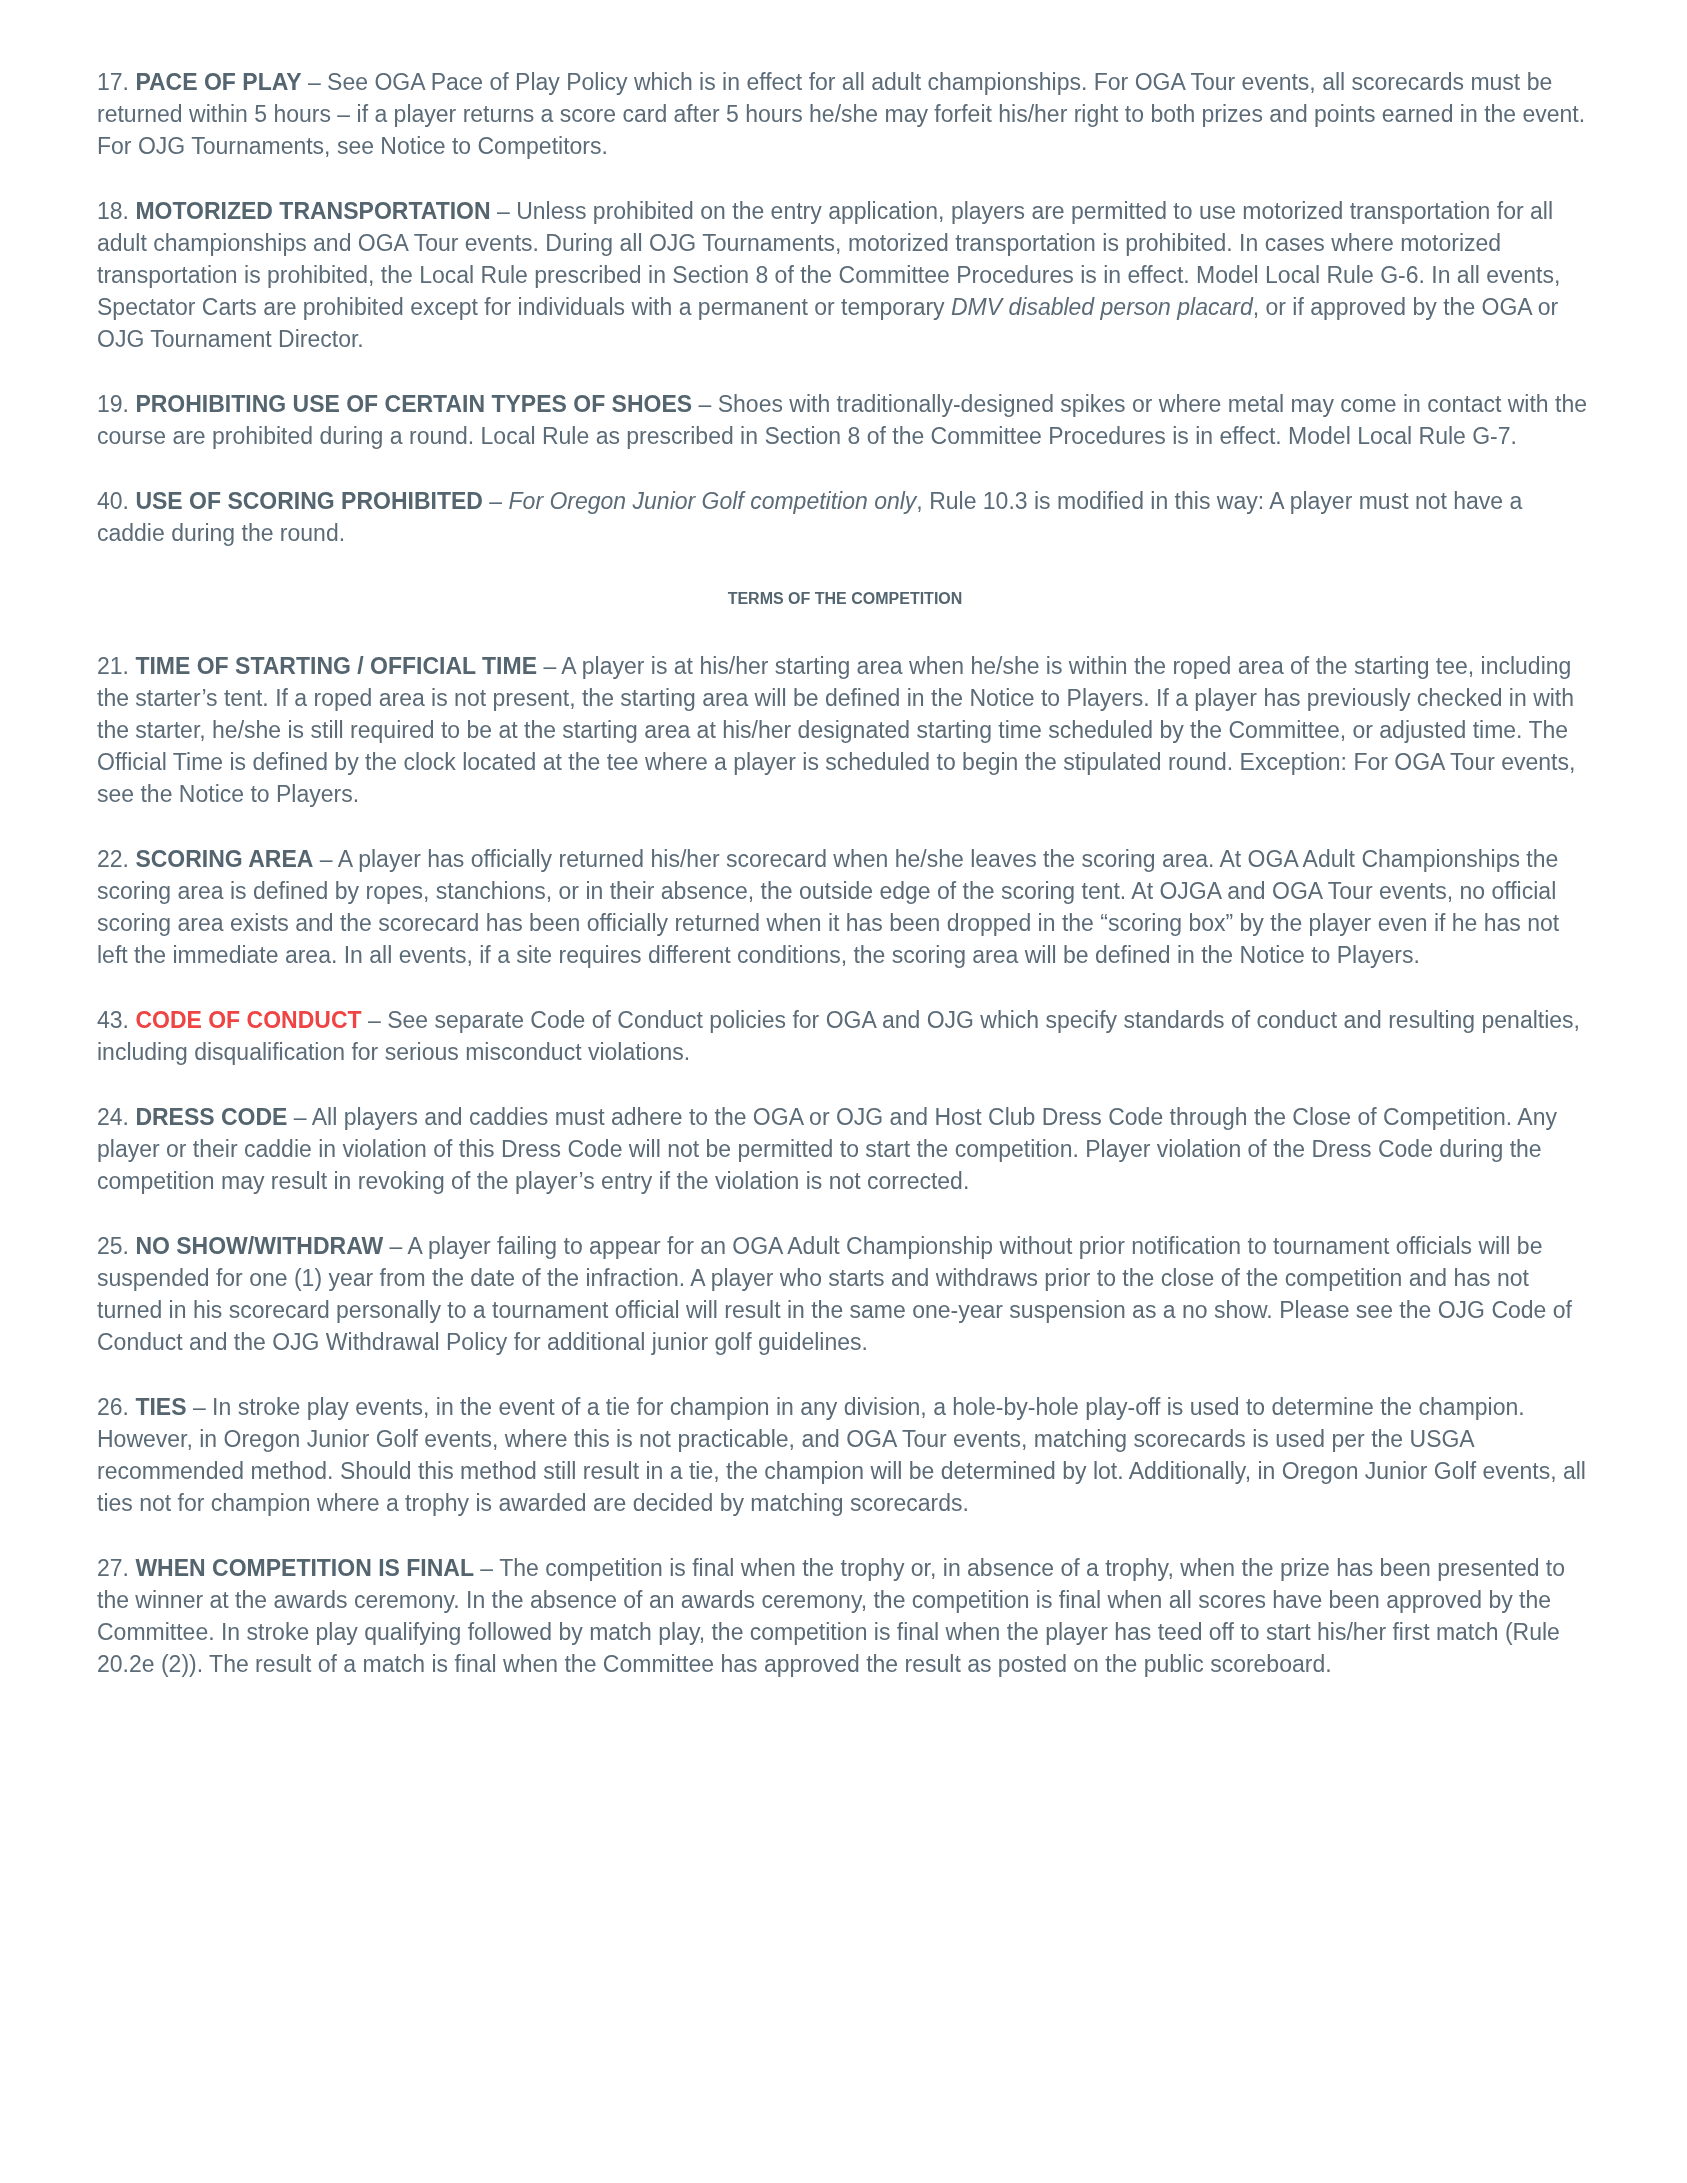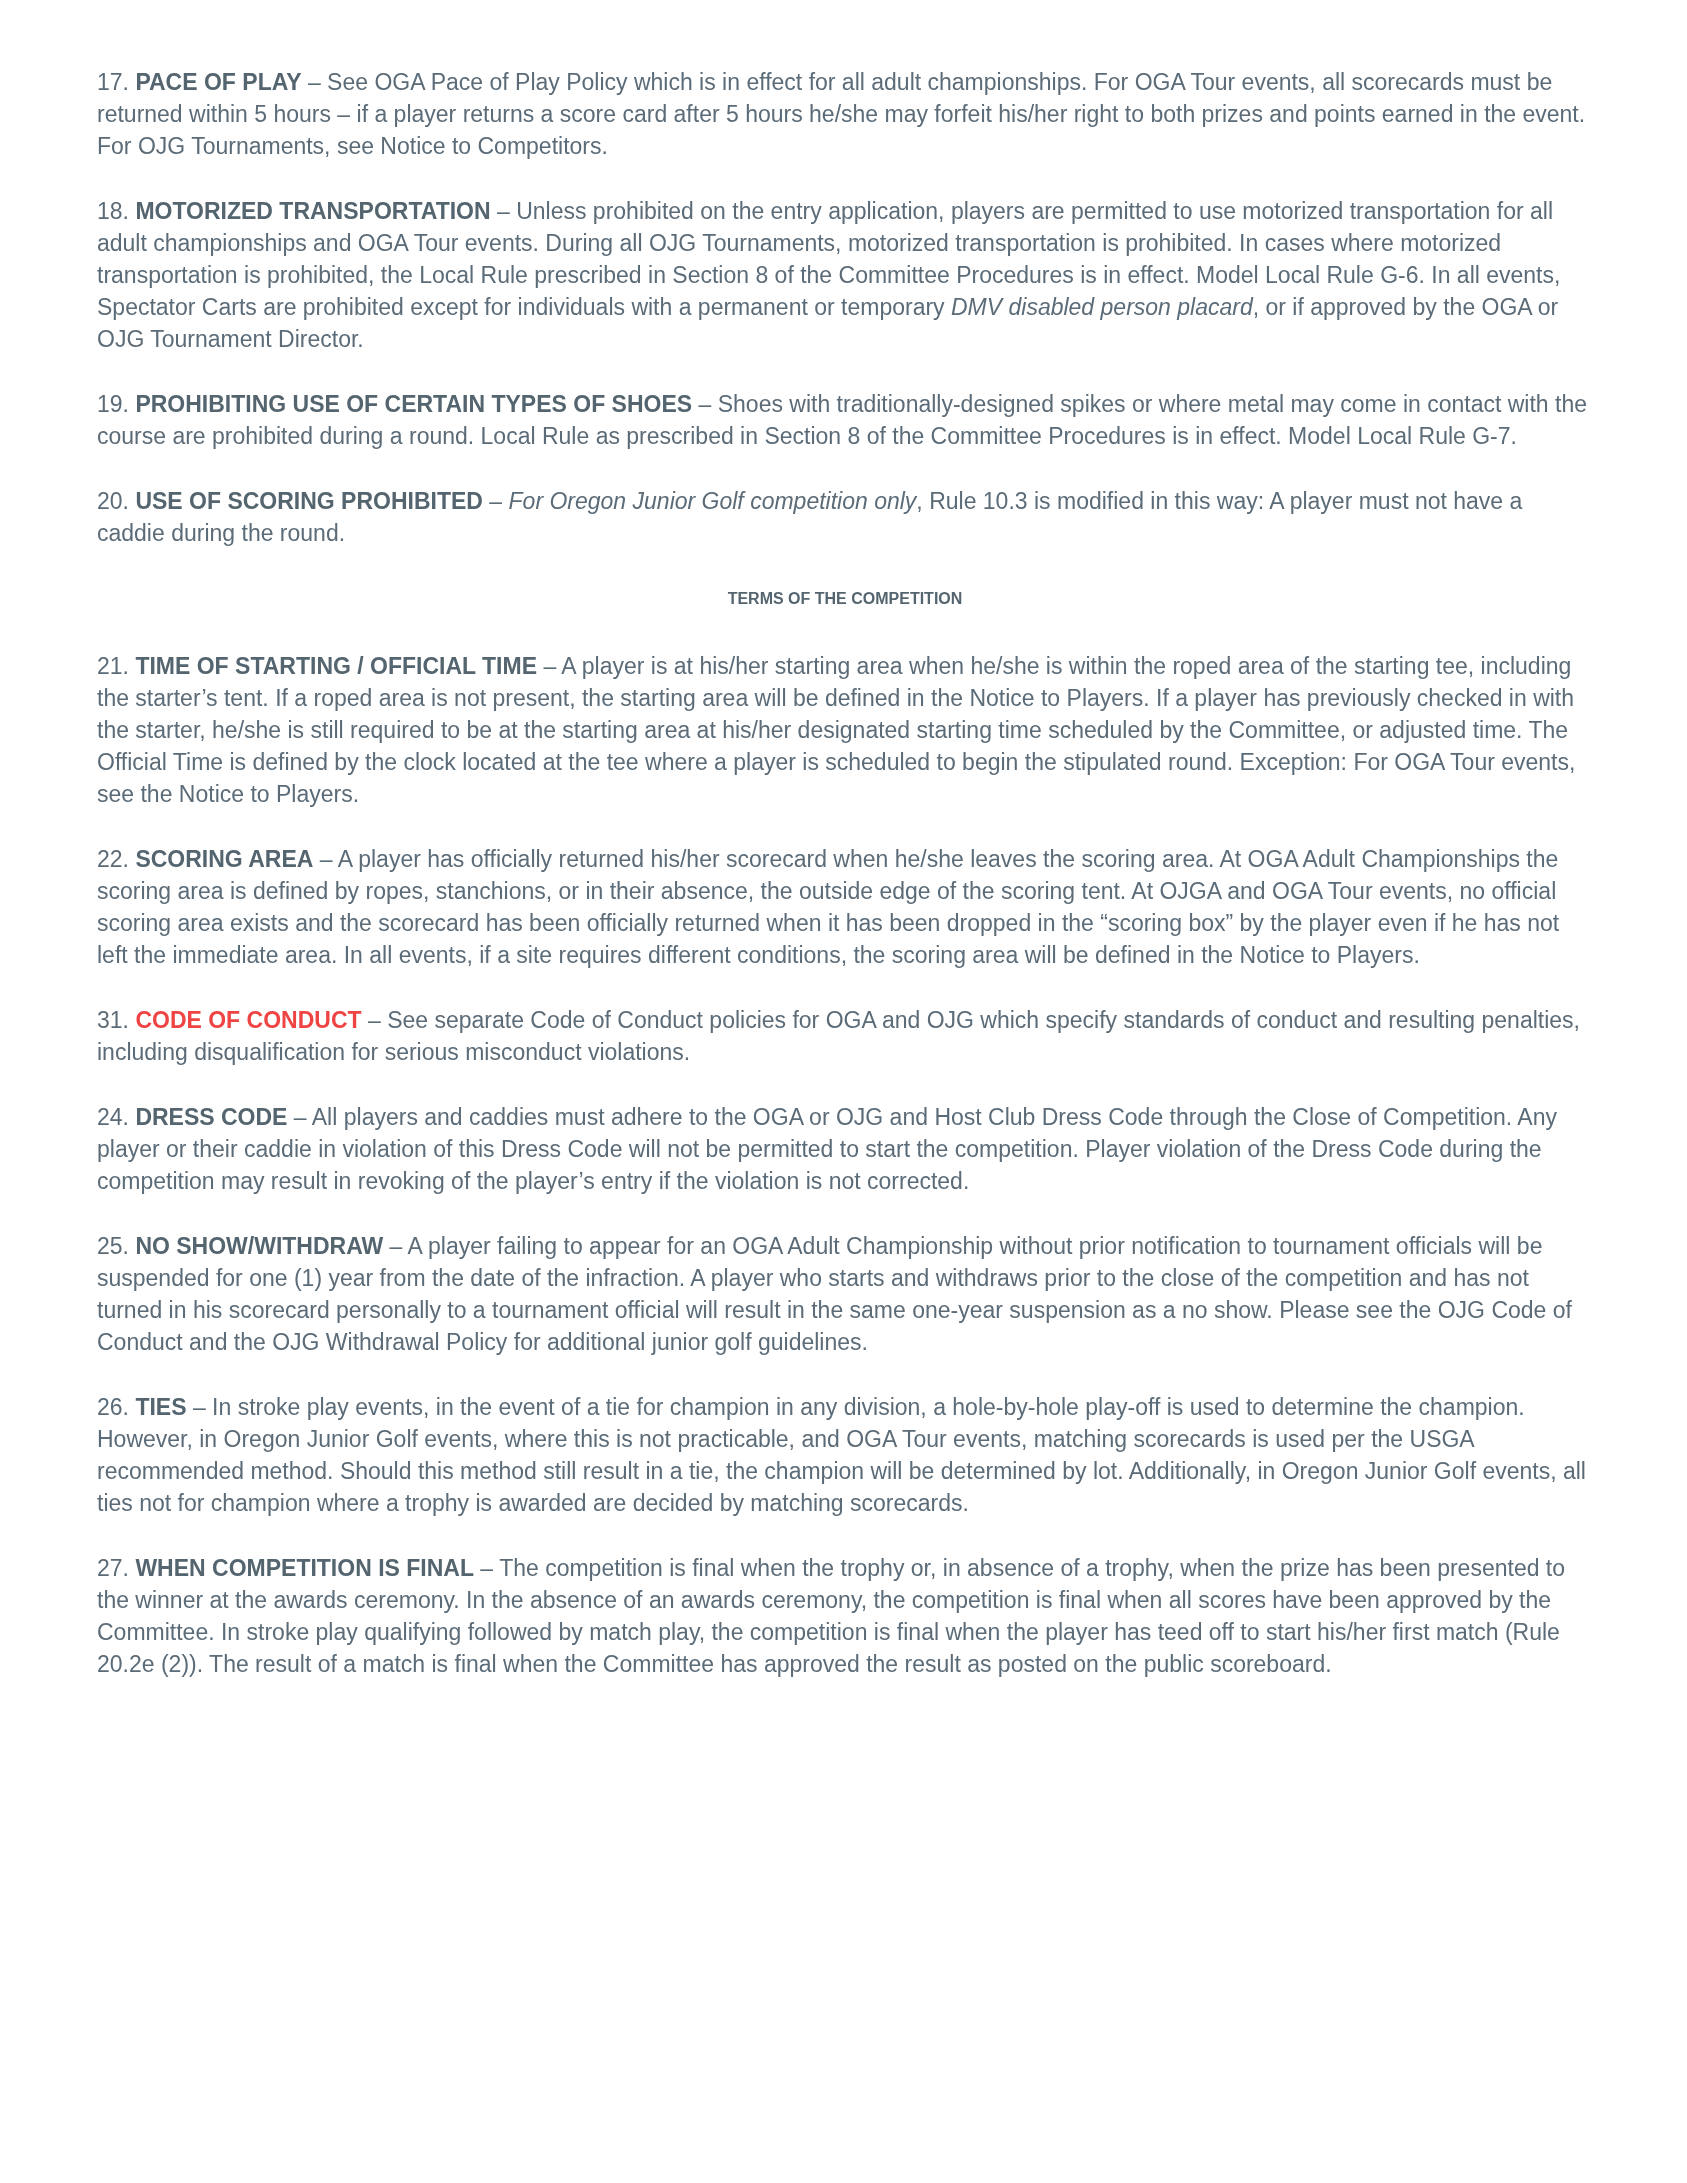--- a/index.html
+++ b/index.html
@@ -54,24 +54,24 @@
   }
 </style>
 </head>
 <body>
 
 <div class="page" style="color: rgb(91, 107, 119); background: rgb(255, 255, 255); border-radius: 29px;">
   <div class="content">
       <p class="rule"><span class="rule-num">17. </span><strong class="rule-title" style="color: rgb(84, 101, 111);">PACE OF PLAY</strong><span> – </span><span class="body-text">See OGA Pace of Play Policy which is in effect for all adult championships. For OGA Tour events, all scorecards must be returned within 5 hours – if a player returns a score card after 5 hours he/she may forfeit his/her right to both prizes and points earned in the event. For OJG Tournaments, see Notice to Competitors.</span></p>
       <p class="rule"><span class="rule-num">18. </span><strong class="rule-title" style="color: rgb(84, 101, 111);">MOTORIZED TRANSPORTATION</strong><span> – </span><span class="body-text">Unless prohibited on the entry application, players are permitted to use motorized transportation for all adult championships and OGA Tour events. During all OJG Tournaments, motorized transportation is prohibited. In cases where motorized transportation is prohibited, the Local Rule prescribed in Section 8 of the Committee Procedures is in effect. Model Local Rule G-6. In all events, Spectator Carts are prohibited except for individuals with a permanent or temporary </span><em class="italic-text">DMV disabled person placard</em><span class="body-text">, or if approved by the OGA or OJG Tournament Director.</span></p>
       <p class="rule"><span class="rule-num">19. </span><strong class="rule-title" style="color: rgb(84, 101, 111);">PROHIBITING USE OF CERTAIN TYPES OF SHOES</strong><span> – </span><span class="body-text">Shoes with traditionally-designed spikes or where metal may come in contact with the course are prohibited during a round. Local Rule as prescribed in Section 8 of the Committee Procedures is in effect. Model Local Rule G-7.</span></p>
-      <p class="rule"><span class="rule-num">20. </span><strong class="rule-title" style="color: rgb(84, 101, 111);">USE OF SCORING PROHIBITED</strong><span> – </span><em class="italic-text">For Oregon Junior Golf competition only</em><span class="body-text">, Rule 10.3 is modified in this way: A player must not have a caddie during the round.</span></p>
+      <p class="rule"><span class="rule-num">40. </span><strong class="rule-title" style="color: rgb(84, 101, 111);">USE OF SCORING PROHIBITED</strong><span> – </span><em class="italic-text">For Oregon Junior Golf competition only</em><span class="body-text">, Rule 10.3 is modified in this way: A player must not have a caddie during the round.</span></p>
       <h2 class="terms-heading" style="color: rgb(84, 101, 111);">TERMS OF THE COMPETITION</h2>
       <p class="rule"><span class="rule-num">21. </span><strong class="rule-title" style="color: rgb(84, 101, 111);">TIME OF STARTING / OFFICIAL TIME</strong><span> – </span><span class="body-text">A player is at his/her starting area when he/she is within the roped area of the starting tee, including the starter’s tent. If a roped area is not present, the starting area will be defined in the Notice to Players.  If a player has previously checked in with the starter, he/she is still required to be at the starting area at his/her designated starting time scheduled by the Committee, or adjusted time. The Official Time is defined by the clock located at the tee where a player is scheduled to begin the stipulated round.  Exception:  For OGA Tour events, see the Notice to Players.</span></p>
       <p class="rule"><span class="rule-num">22. </span><strong class="rule-title" style="color: rgb(84, 101, 111);">SCORING AREA</strong><span> – </span><span class="body-text">A player has officially returned his/her scorecard when he/she leaves the scoring area. At OGA Adult Championships the scoring area is defined by ropes, stanchions, or in their absence, the outside edge of the scoring tent.  At OJGA and OGA Tour events, no official scoring area exists and the scorecard has been officially returned when it has been dropped in the “scoring box” by the player even if he has not left the immediate area. In all events, if a site requires different conditions, the scoring area will be defined in the Notice to Players.</span></p>
-      <p class="rule"><span class="rule-num">31. </span><strong class="rule-title" style="color: #ef4444;">CODE OF CONDUCT</strong><span> – </span><span class="body-text">See separate Code of Conduct policies for OGA and OJG which specify standards of conduct and resulting penalties, including disqualification for serious misconduct violations.</span></p>
+      <p class="rule"><span class="rule-num">43. </span><strong class="rule-title" style="color: #ef4444;">CODE OF CONDUCT</strong><span> – </span><span class="body-text">See separate Code of Conduct policies for OGA and OJG which specify standards of conduct and resulting penalties, including disqualification for serious misconduct violations.</span></p>
       <p class="rule"><span class="rule-num">24. </span><strong class="rule-title" style="color: rgb(84, 101, 111);">DRESS CODE</strong><span> – </span><span class="body-text">All players and caddies must adhere to the OGA or OJG and Host Club Dress Code through the Close of Competition.  Any player or their caddie in violation of this Dress Code will not be permitted to start the competition.  Player violation of the Dress Code during the competition may result in revoking of the player’s entry if the violation is not corrected.</span></p>
       <p class="rule"><span class="rule-num">25. </span><strong class="rule-title" style="color: rgb(84, 101, 111);">NO SHOW/WITHDRAW</strong><span> – </span><span class="body-text">A player failing to appear for an OGA Adult Championship without prior notification to tournament officials will be suspended for one (1) year from the date of the infraction.  A player who starts and withdraws prior to the close of the competition and has not turned in his scorecard personally to a tournament official will result in the same one-year suspension as a no show.  Please see the OJG Code of Conduct and the OJG Withdrawal Policy for additional junior golf guidelines.</span></p>
       <p class="rule"><span class="rule-num">26. </span><strong class="rule-title" style="color: rgb(84, 101, 111);">TIES</strong><span> – </span><span class="body-text">In stroke play events, in the event of a tie for champion in any division, a hole-by-hole play-off is used to determine the champion.  However, in Oregon Junior Golf events, where this is not practicable, and OGA Tour events, matching scorecards is used per the USGA recommended method.  Should this method still result in a tie, the champion will be determined by lot.  Additionally, in Oregon Junior Golf events, all ties not for champion where a trophy is awarded are decided by matching scorecards.</span></p>
       <p class="rule"><span class="rule-num">27. </span><strong class="rule-title" style="color: rgb(84, 101, 111);">WHEN COMPETITION IS FINAL</strong><span> – </span><span class="body-text">The competition is final when the trophy or, in absence of a trophy, when the prize has been presented to the winner at the awards ceremony.  In the absence of an awards ceremony, the competition is final when all scores have been approved by the Committee.  In stroke play qualifying followed by match play, the competition is final when the player has teed off to start his/her first match (Rule 20.2e (2)). The result of a match is final when the Committee has approved the result as posted on the public scoreboard.</span></p>
     </div>
 </div>
 
 
 </body></html>

